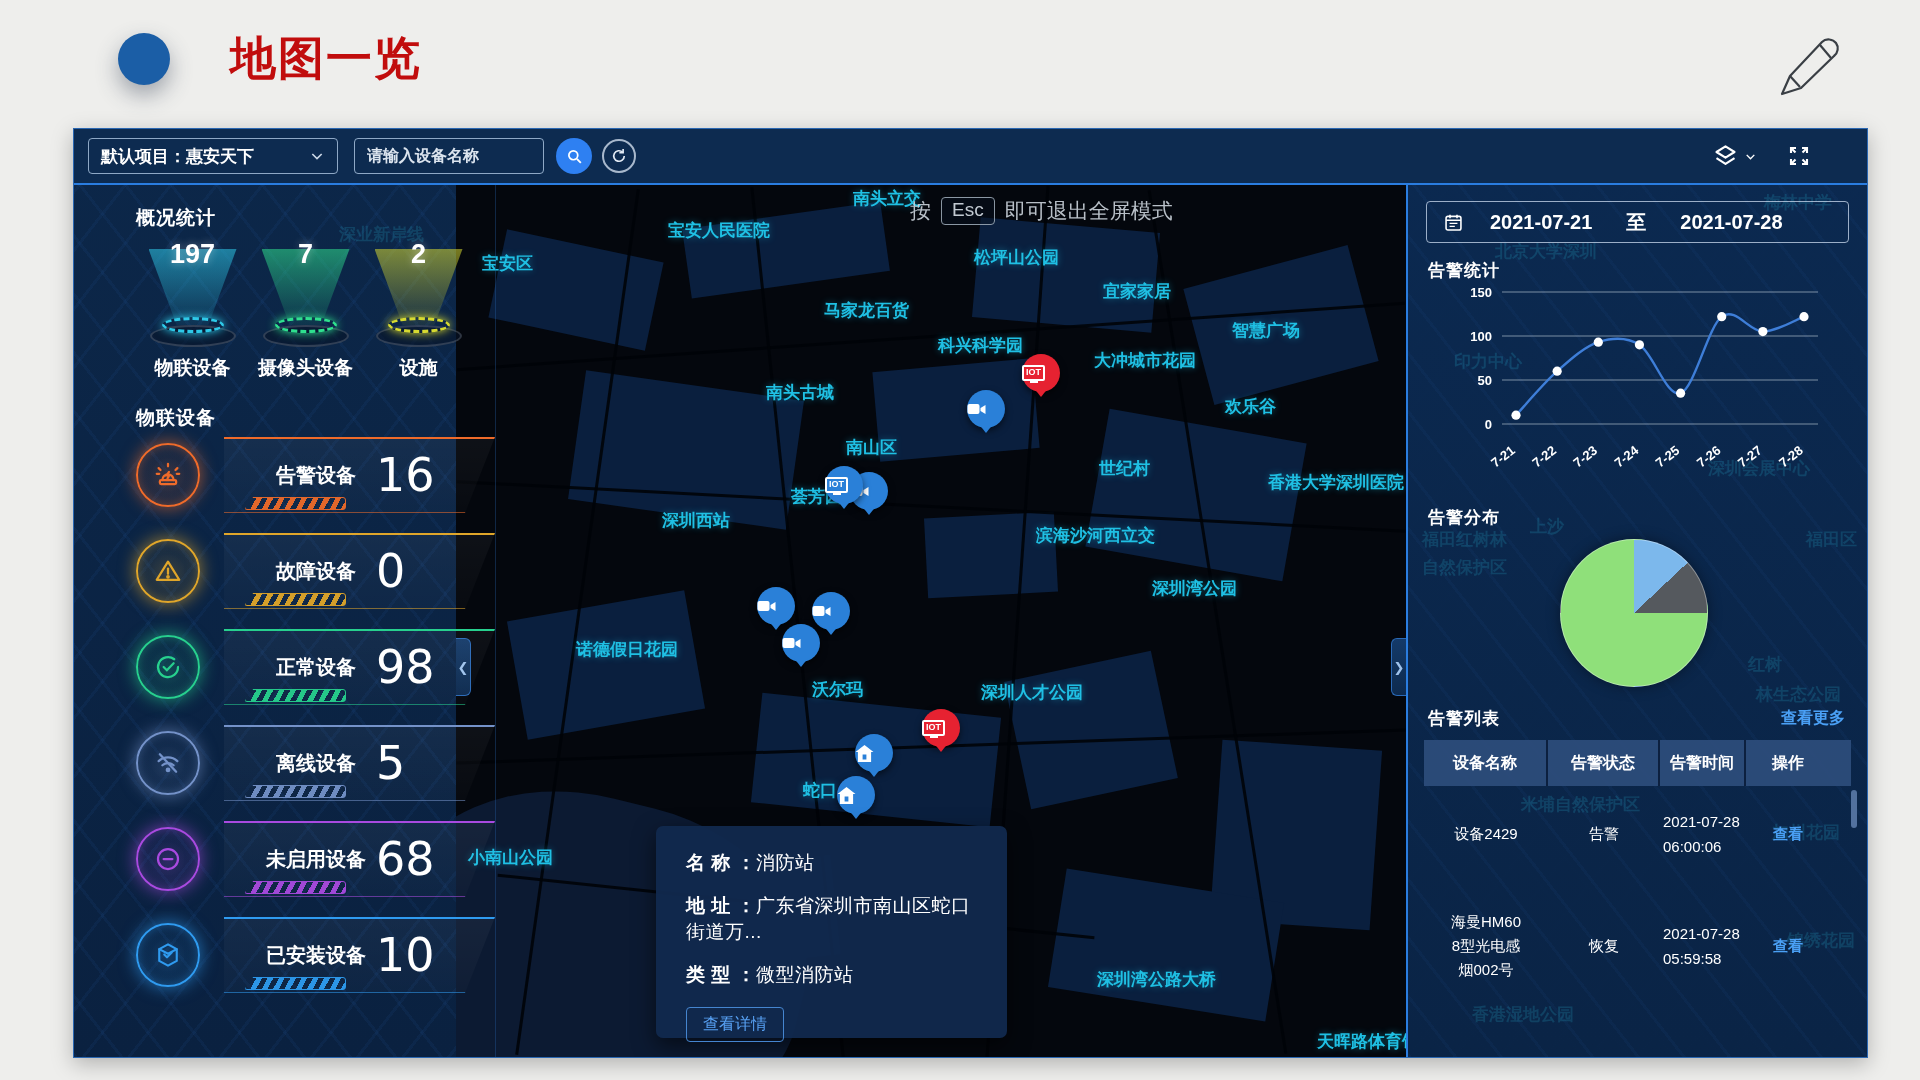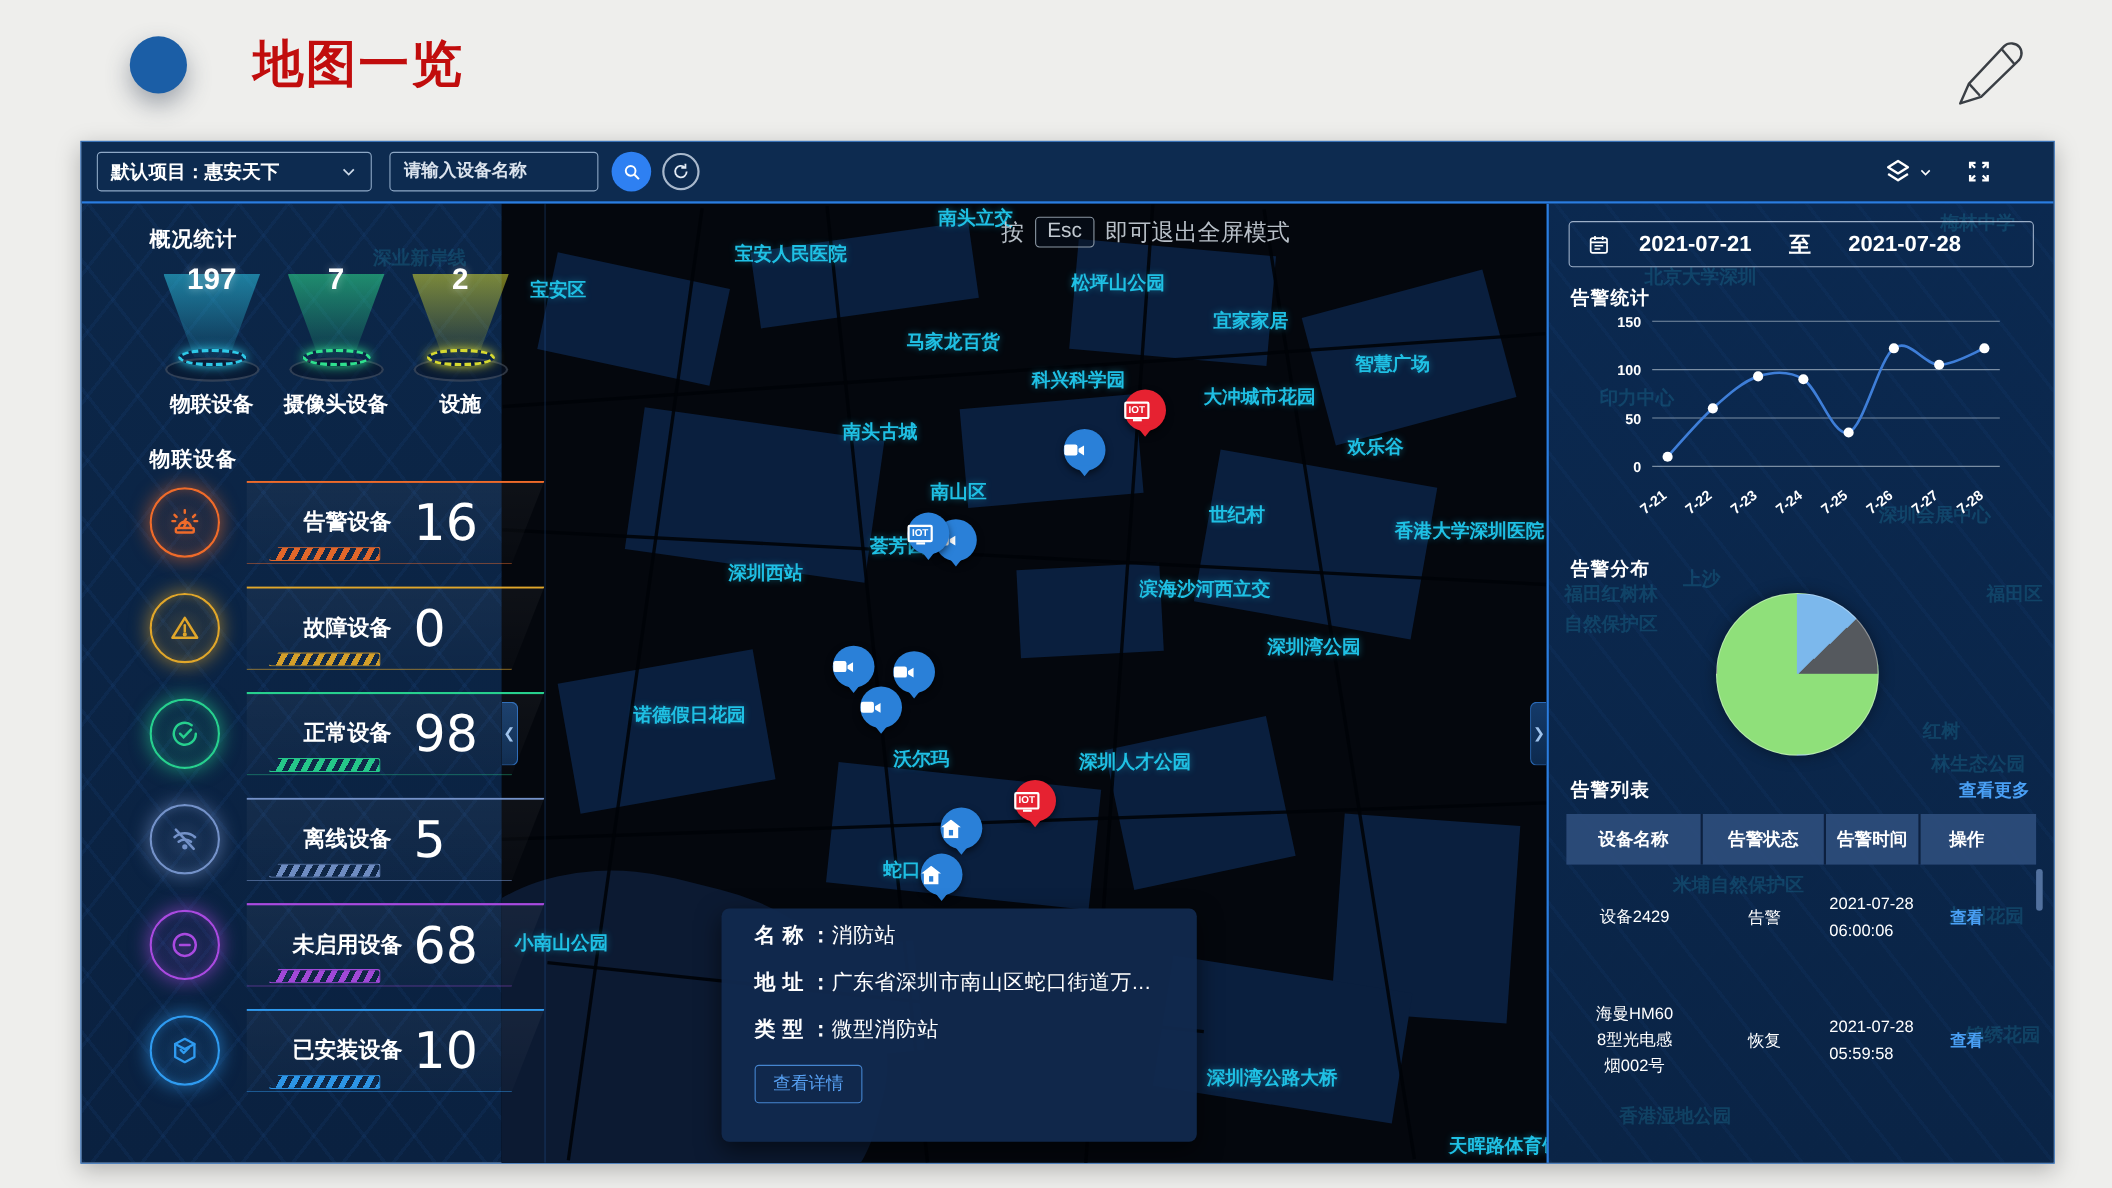--- a/index.html
+++ b/index.html
@@ -93,22 +93,22 @@
     display:flex; align-items:center; justify-content:flex-start; z-index:3; cursor:pointer;
     box-shadow:0 3px 7px rgba(0,0,0,.55); }
   .marker::after { content:''; position:absolute; top:33px; left:50%; transform:translateX(-50%);
     border:8px solid transparent; border-top:10px solid var(--mc); }
   .m-blue { --mc:#2a80d8; background:#2a80d8; }
   .m-red  { --mc:#e62231; background:#e62231; }
   .iot-box { border:2px solid #fff; border-radius:2px; padding:1px 2px; font-size:9px; font-weight:bold; color:#fff;
     line-height:1.1; position:relative; }
   .iot-box::after { content:''; position:absolute; left:50%; bottom:-4px; transform:translateX(-50%); width:8px; height:2px; background:#fff; }
 
-  .popup { position:absolute; left:200px; top:641px; width:432px; height:212px; background:rgba(17,41,77,.96);
-    border-radius:7px; box-shadow:0 8px 22px rgba(0,0,0,.55); padding:11px 30px 0; z-index:6; }
+  .popup { position:absolute; left:200px; top:641px; width:351px; height:212px; background:rgba(17,41,77,.96);
+    border-radius:7px; box-shadow:0 8px 22px rgba(0,0,0,.55); padding:24px 30px 0; z-index:6; }
   .popup-row { color:#fff; font-size:19px; margin-bottom:17px; letter-spacing:.5px; }
   .popup-row .pk { font-weight:bold; }
   .popup-btn { margin-top:2px; background:transparent; border:1px solid #4585cf; border-radius:4px; color:#57a0f2;
     font-size:16px; padding:6px 16px; cursor:pointer; }
 
   .handle { position:absolute; top:453px; width:15px; height:58px; background:linear-gradient(#143a69,#0d2a4e);
     border:1px solid #2a6ab8; display:flex; align-items:center; justify-content:center; color:#9fc3ec;
     font-size:13px; cursor:pointer; z-index:5; }
   .handle.l { left:0; border-left:none; border-radius:0 6px 6px 0; }
   .handle.r { right:0; border-right:none; border-radius:6px 0 0 6px; }
@@ -122,21 +122,21 @@
   .rp-faint { position:absolute; color:#2bc2e2; font-size:17px; font-weight:bold; opacity:.18; white-space:nowrap; z-index:0; }
   .rp-content { position:relative; z-index:1; height:100%; }
   .datebox { margin:16px 18px 0; height:42px; border:1px solid rgba(205,220,240,.75); border-radius:4px;
     display:flex; align-items:center; color:#fff; font-size:20px; font-weight:bold; cursor:pointer; }
   .datebox .cal { margin:0 26px 0 16px; display:flex; }
   .datebox .sep { margin:0 34px; }
   .rp-title { margin:16px 0 0 20px; font-size:17px; font-weight:bold; color:#fff; letter-spacing:1px; }
   #line-chart { margin:2px 0 0 38px; }
   .pie { margin:10px 0 0 152px; width:148px; height:148px; border-radius:50%;
     border:1px solid rgba(255,255,255,.35); box-shadow:0 0 14px rgba(0,0,0,.4); }
-  .list-head { display:flex; justify-content:space-between; align-items:flex-end; margin:20px 22px 10px 20px;gap:11px; }
+  .list-head { display:flex; justify-content:space-between; align-items:center; margin:20px 22px 10px 20px;gap:11px; }
   .view-more { color:#4aa0f5; font-size:16px; font-weight:bold; cursor:pointer; }
   .tbl { margin:0 16px 0 16px; position:relative; }
   .tbl-hrow { display:flex; height:46px; background:rgba(46,77,124,.92); align-items:center; }
   .tbl-hcell { color:#fff; font-size:16px; font-weight:bold; text-align:center; white-space:nowrap; overflow:hidden;
     border-right:2px solid rgba(9,28,56,.9); height:100%; display:flex; align-items:center; justify-content:center; }
   .tbl-hcell:last-child { border-right:none; }
   .c1{width:124px;text-align:center;} .c2{width:112px;} .c3{width:86px;} .c4{width:84px;}
   .tbl-row { display:flex; align-items:center; color:#fff; font-size:15px; }
   .tbl-cell { text-align:center; display:flex; align-items:center; justify-content:center; }
   .cell-name { width:74px; margin:0 25px; word-break:break-all; line-height:1.6; }

